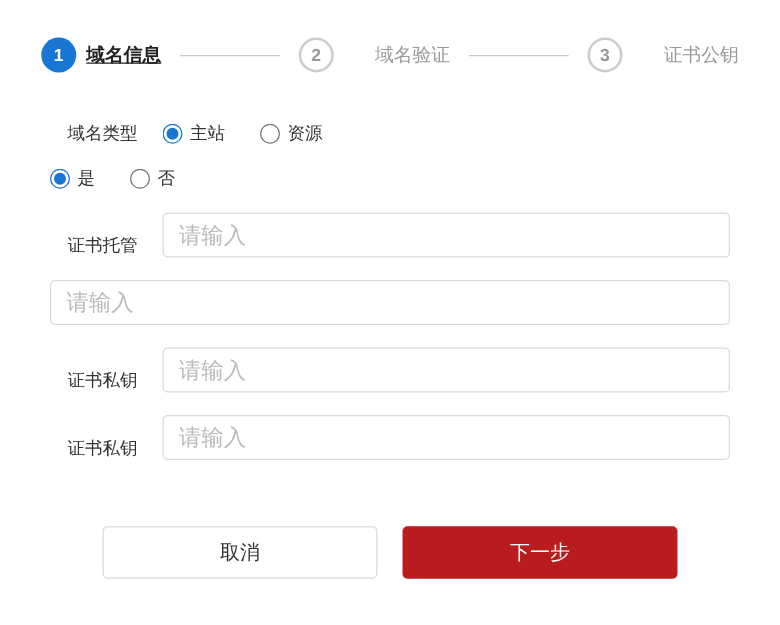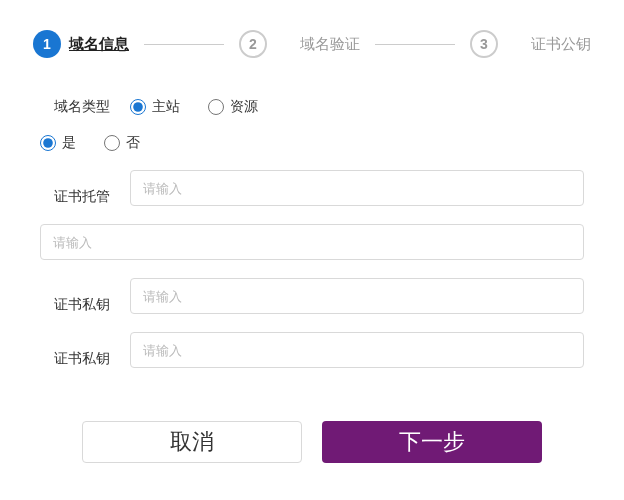--- a/index.html
+++ b/index.html
@@ -137,21 +137,21 @@
       font-size: 14px;
       color: #333;
     }
 
     .text-input {
       width: 100%;
       height: 36px;
       border: 1px solid #d9d9d9;
       border-radius: 4px;
       padding: 0 12px;
-      font-size: 13px;
+      font-size: 18px;
       color: #333;
       outline: none;
       background: #fff;
     }
 
     .text-input::placeholder {
       color: #bbb;
     }
 
     
@@ -160,34 +160,34 @@
       justify-content: center;
       gap: 20px;
       margin-top: 20px;
       padding: 15px 0 10px;
     }
 
     .btn {
       width: 220px;
       height: 42px;
       border-radius: 4px;
-      font-size: 22px;
+      font-size: 16px;
       cursor: pointer;
       border: none;
       font-family: inherit;
     }
 
     .btn-cancel {
       background: #fff;
       color: #333;
       border: 1px solid #d9d9d9;
     }
 
     .btn-next {
-      background: #701a75;
+      background: #b91c1c;
       color: #fff;
     }
   </style>
 </head>
 <body>
 
 <div class="page-container">
 
   <div class="stepper">
     <div class="step">

